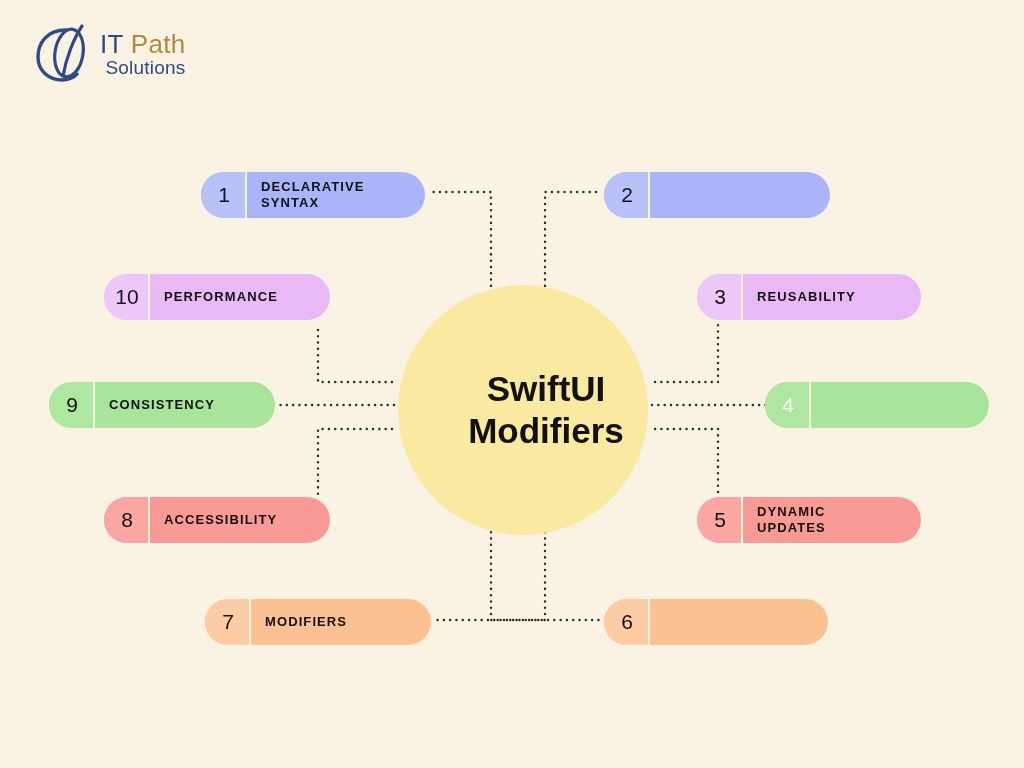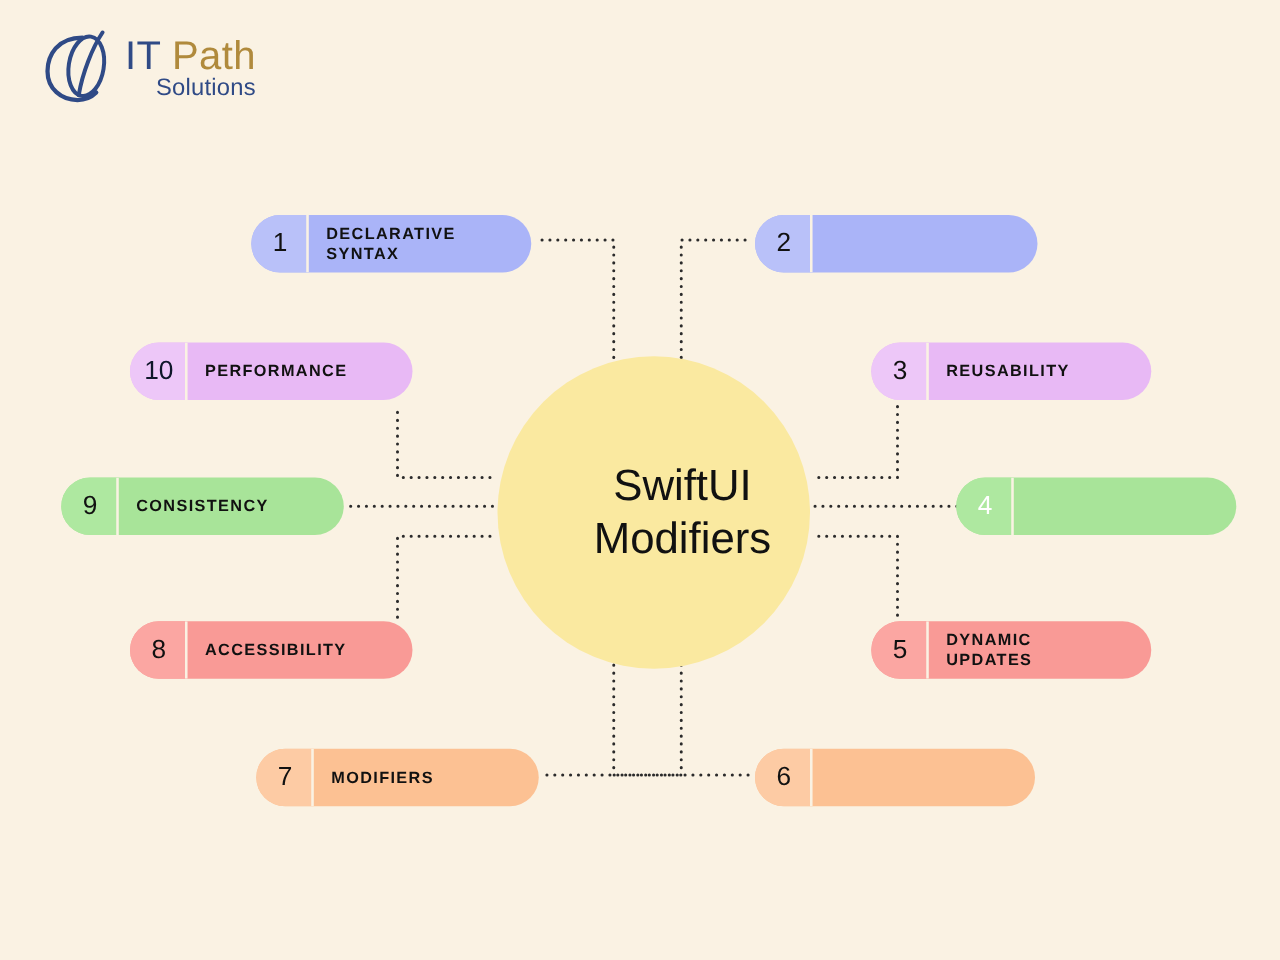--- a/index.html
+++ b/index.html
@@ -9,42 +9,42 @@
     font-family:"Liberation Sans", sans-serif;
     overflow:hidden;
     position:relative;
   }
   #stage { position:absolute; inset:0; }
 
   
   .logo { position:absolute; left:36px; top:24px; display:flex; align-items:center; }
   .logo-mark { width:58px; height:60px; flex:0 0 auto; }
   .logo-text { margin-left:6px; line-height:1.02; }
-  .logo-l1 { font-size:32px; letter-spacing:.3px;text-align:right; }
+  .logo-l1 { font-size:26px; letter-spacing:.3px;text-align:right; }
   .logo-l1 .it { color:#2f4a86; font-weight:400; }
   .logo-l1 .path { color:#b08a3c; font-weight:400; }
   .logo-l2 { font-size:19px; color:#2f4a86; font-weight:400; letter-spacing:.2px;text-align:right; }
 
   
   .title {
     position:absolute; left:0; right:0; top:46px;
     text-align:center; color:#5a5a5a;
     font-size:30px; font-weight:bold; letter-spacing:.6px; line-height:1.45;
   }
 
   
   .center-circle {
     position:absolute; left:398px; top:285px;
     width:250px; height:250px; border-radius:50%;
     background:#fae9a0;
     display:flex; align-items:center; justify-content:center;
     text-align:center;
   }
   .center-label {
-    font-size:35px; font-weight:normal; color:#111; line-height:1.2;
+    font-size:35px; font-weight:bold; color:#111; line-height:1.2;
     white-space:pre-line;
     margin-left:46px;
   }
 
   
   svg.links { position:absolute; inset:0; width:1024px; height:768px; }
   svg.links path { fill:none; stroke:#2b2b2b; stroke-width:2.4;
                    stroke-dasharray:0.1 6.2; stroke-linecap:round; }
 
   

